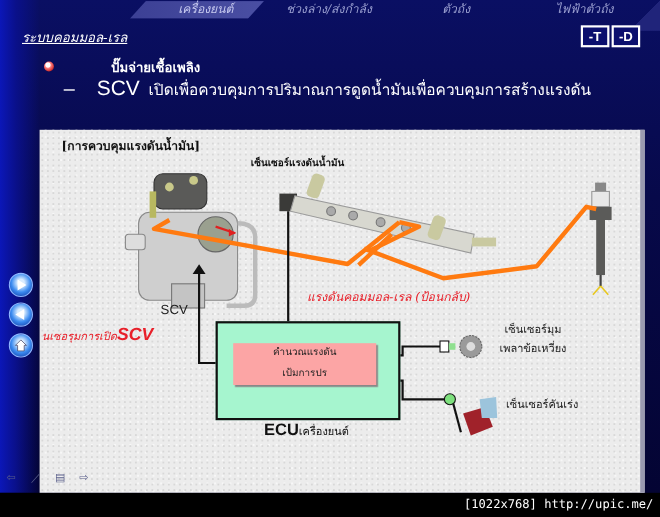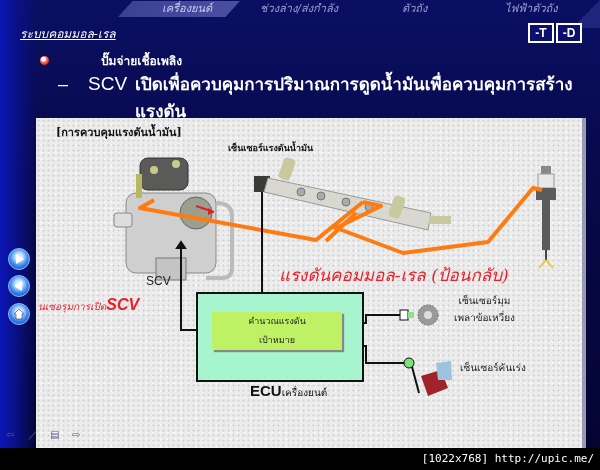--- a/index.html
+++ b/index.html
@@ -45,53 +45,53 @@
   .bullet-row { position:absolute; left:40px; top:51px; display:flex; align-items:center; }
   .bullet-dot {
     width:9px; height:9px; border-radius:50%;
     background: radial-gradient(circle at 40% 35%, #fff 0 25%, #ff8080 35%, #c01818 80%);
     margin-right:12px;
   }
   .bullet-text { color:#fff; font-family:"DejaVu Serif", serif; font-size:12px; font-weight:bold;margin-left:40px; }
   .sub-row { position:absolute; left:58px; top:70px; display:flex; align-items:baseline; color:#fff; }
   .sub-dash { font-size:18px; margin-right:20px; font-family:"Liberation Sans", sans-serif; }
   .sub-scv { font-size:19px; font-family:"Liberation Sans", sans-serif; margin-right:8px; }
-  .sub-text { font-family:"DejaVu Serif", serif; font-size:17px; font-weight:bold; }
+  .sub-text { font-family:"DejaVu Serif", serif; font-size:14px; font-weight:normal; }
 
   
   .panel {
     position:absolute; left:36px; top:118px; width:550px; height:356px;
     background:#ececec;
     background-image:
       radial-gradient(#d8d8d8 1px, transparent 1.2px),
       radial-gradient(#f7f7f7 1px, transparent 1.2px);
     background-size:5px 5px, 7px 7px;
     background-position:0 0, 2px 3px;
     border-right:4px solid #9a9ab0;
   }
   .lbl { position:absolute; white-space:nowrap; }
   .lbl-control { left:20px; top:5px; font-family:"DejaVu Serif",serif; font-size:11px; font-weight:bold; color:#111; }
   .lbl-sensor { left:192px; top:23px; font-family:"DejaVu Serif",serif; font-size:9px; font-weight:bold; color:#111; }
   .lbl-scv { left:110px; top:156px; font-family:"Liberation Sans",sans-serif; font-size:12px; color:#222; }
   .lbl-open { left:2px; top:178px; color:#e8202a; font-family:"DejaVu Serif",serif; font-style:italic; font-size:10px; }
   .lbl-open b { font-family:"Liberation Sans",sans-serif; font-size:16px; font-weight:bold; }
-  .lbl-feedback { left:243px; top:143px; color:#e8202a; font-family:"DejaVu Serif",serif; font-style:italic; font-size:17px; }
+  .lbl-feedback { left:243px; top:143px; color:#e8202a; font-family:"DejaVu Serif",serif; font-style:italic; font-size:11px; }
   .lbl-crank { left:418px; top:174px; color:#222; font-family:"DejaVu Serif",serif; font-size:10px; line-height:17px; text-align:center; }
   .lbl-accel { left:424px; top:242px; color:#222; font-family:"DejaVu Serif",serif; font-size:10px; }
 
   .ecu-box {
     position:absolute; left:160px; top:174px; width:168px; height:90px;
     background:#a6f5cf; border:2px solid #111;
   }
   .ecu-inner {
     position:absolute; left:14px; top:18px; width:130px; height:38px;
-    background:#bef264; box-shadow:2px 2px 1px #888;
+    background:#fca5a5; box-shadow:2px 2px 1px #888;
     text-align:center; font-family:"DejaVu Serif",serif; font-size:9px; color:#222; line-height:19px;
   }
-  .ecu-label { position:absolute; left:214px; top:264px; font-family:"Liberation Sans",sans-serif; font-size:15px; font-weight:bold; color:#111; }
+  .ecu-label { position:absolute; left:204px; top:264px; font-family:"Liberation Sans",sans-serif; font-size:15px; font-weight:bold; color:#111; }
   .ecu-label span { font-family:"DejaVu Serif",serif; font-size:10px; font-weight:normal; }
 
   svg.diag { position:absolute; left:0; top:0; }
 
   .side-btn {
     position:absolute; left:8px; width:22px; height:22px; border-radius:50%;
     background: radial-gradient(circle at 50% 40%, #d9ecff 0 20%, #3b8bf0 55%, #0a2f9a 100%);
     border:1px solid #8fb8ff; cursor:pointer;
     display:flex; align-items:center; justify-content:center;
   }
@@ -205,21 +205,21 @@
 
     <div class="lbl lbl-control">[การควบคุมแรงดันน้ำมัน]</div>
     <div class="lbl lbl-sensor">เซ็นเซอร์แรงดันน้ำมัน</div>
     <div class="lbl lbl-scv">SCV</div>
     <div class="lbl lbl-open"><span>นเซอรุมการเปิด</span><b>SCV</b></div>
     <div class="lbl lbl-feedback">แรงดันคอมมอล-เรล (ป้อนกลับ)</div>
 
     <div class="ecu-box">
       <div class="ecu-inner">
         <div>คำนวณแรงดัน</div>
-        <div>เป้าหมาย</div>
+        <div>เป้มการปร</div>
       </div>
     </div>
     <div class="lbl ecu-label"><b>ECU</b><span>เครื่องยนต์</span></div>
 
     <div class="lbl lbl-crank">
       <div>เซ็นเซอร์มุม</div>
       <div>เพลาข้อเหวี่ยง</div>
     </div>
     <div class="lbl lbl-accel">เซ็นเซอร์คันเร่ง</div>
   </div>

